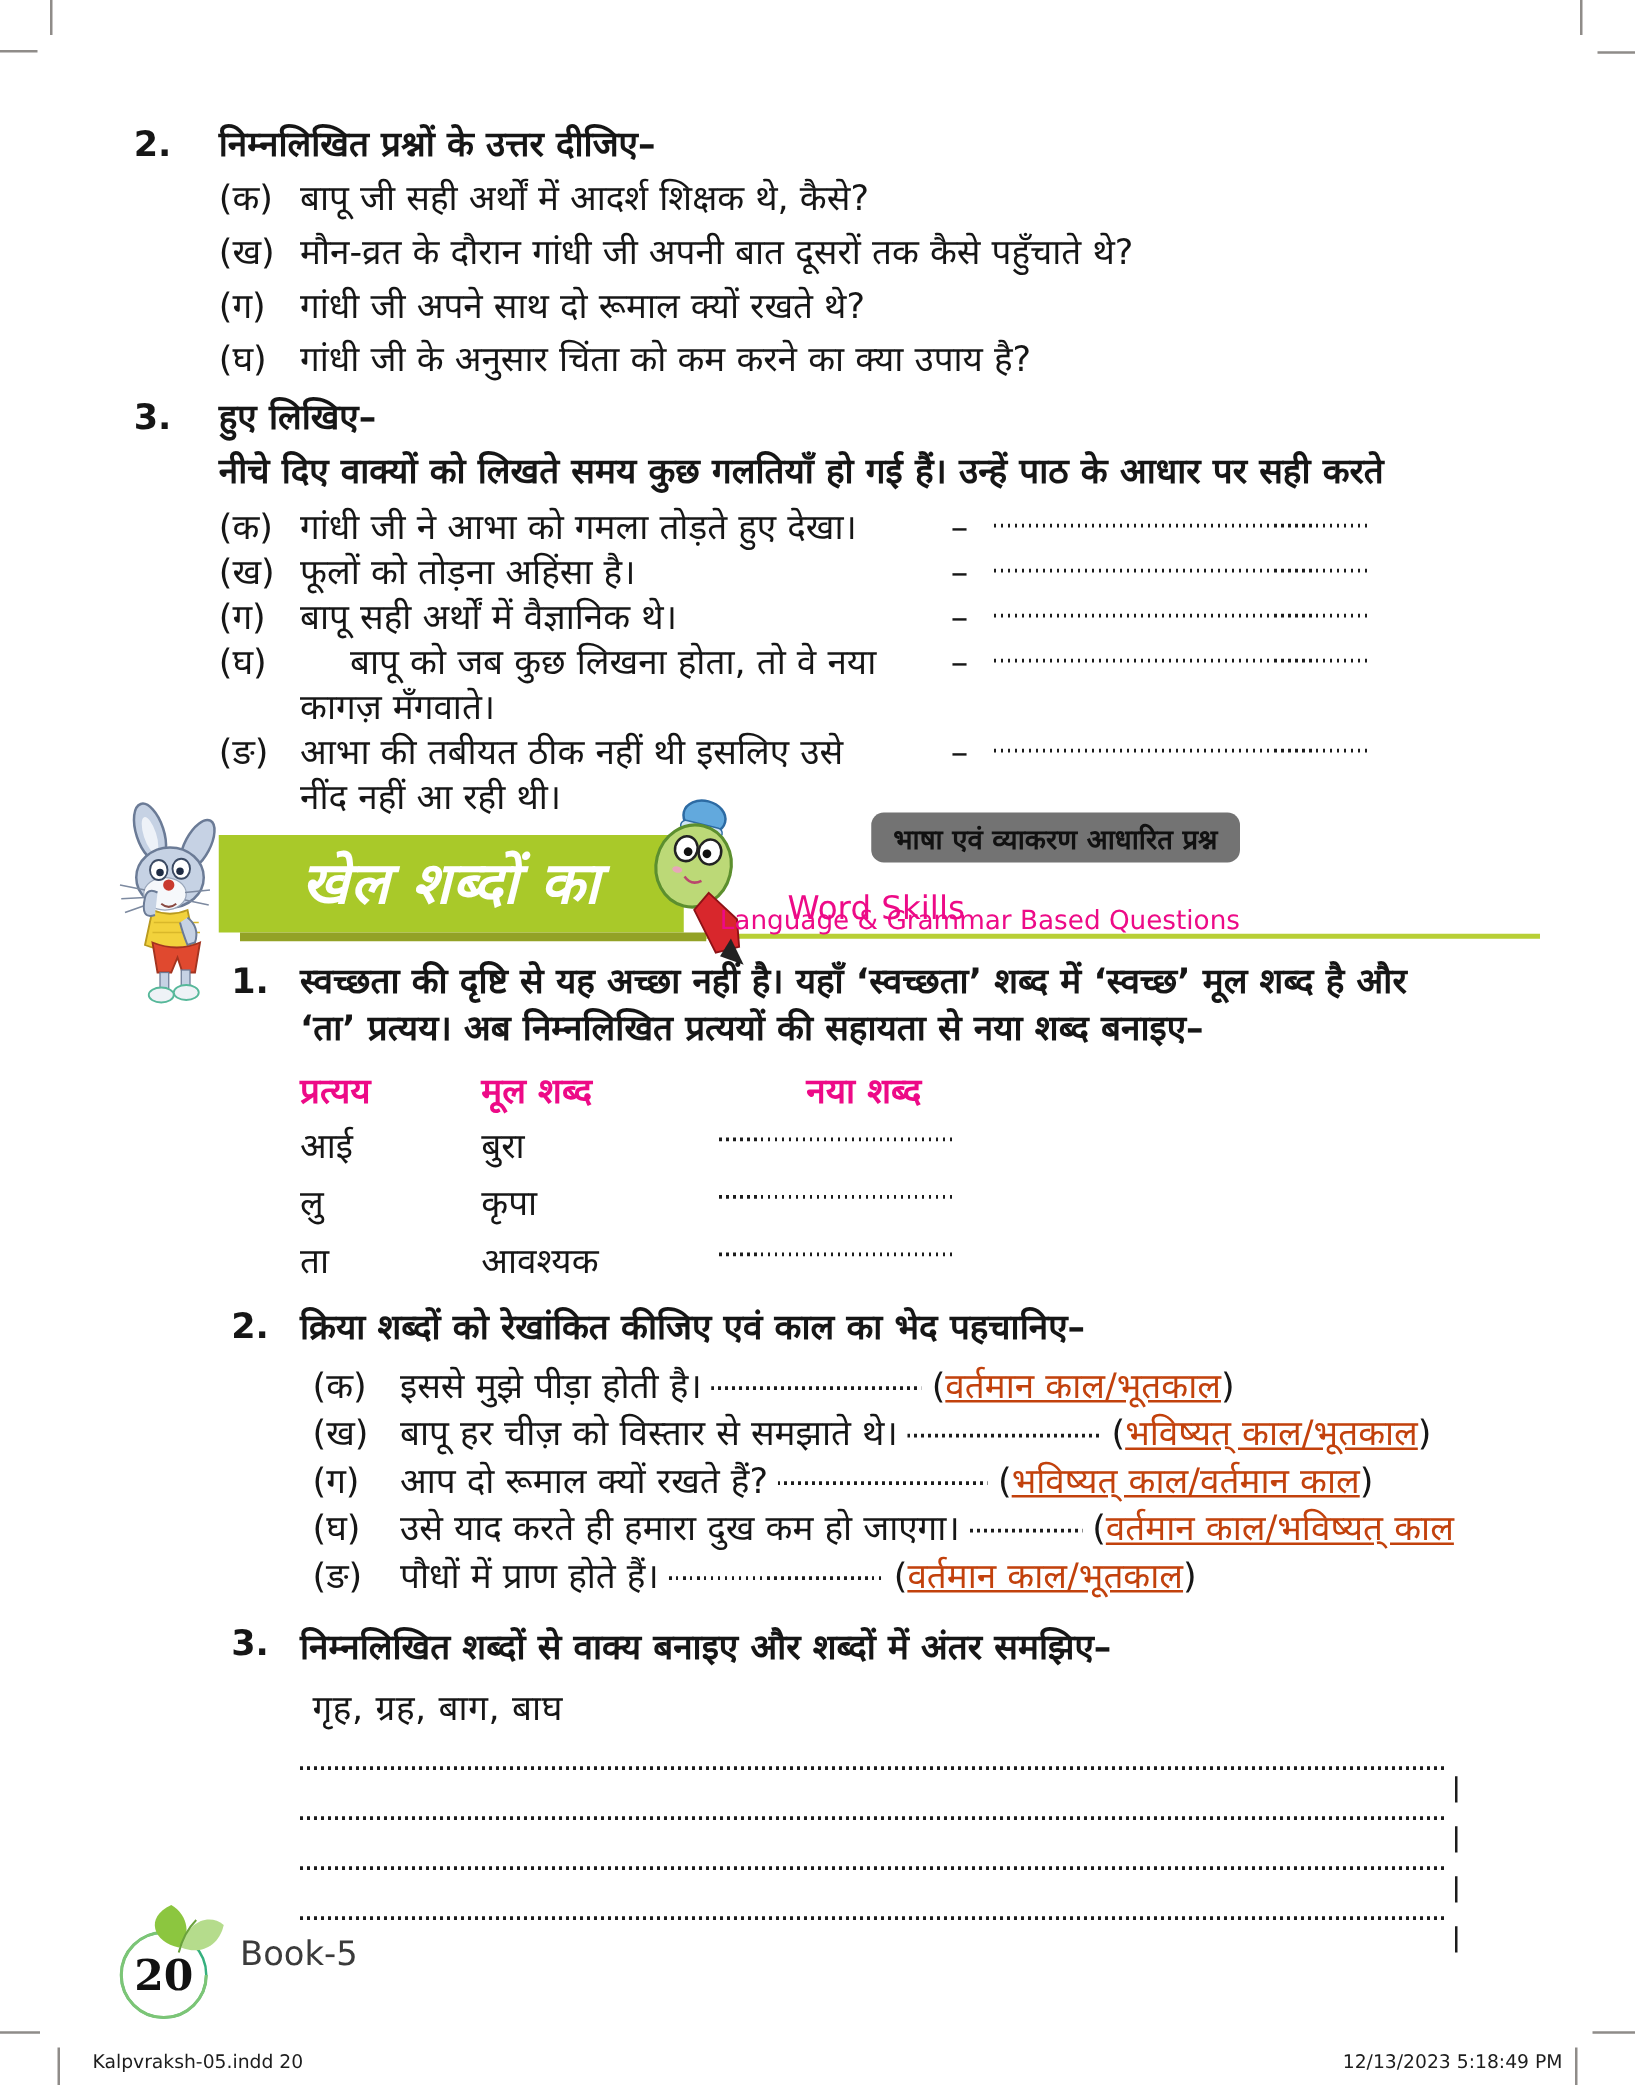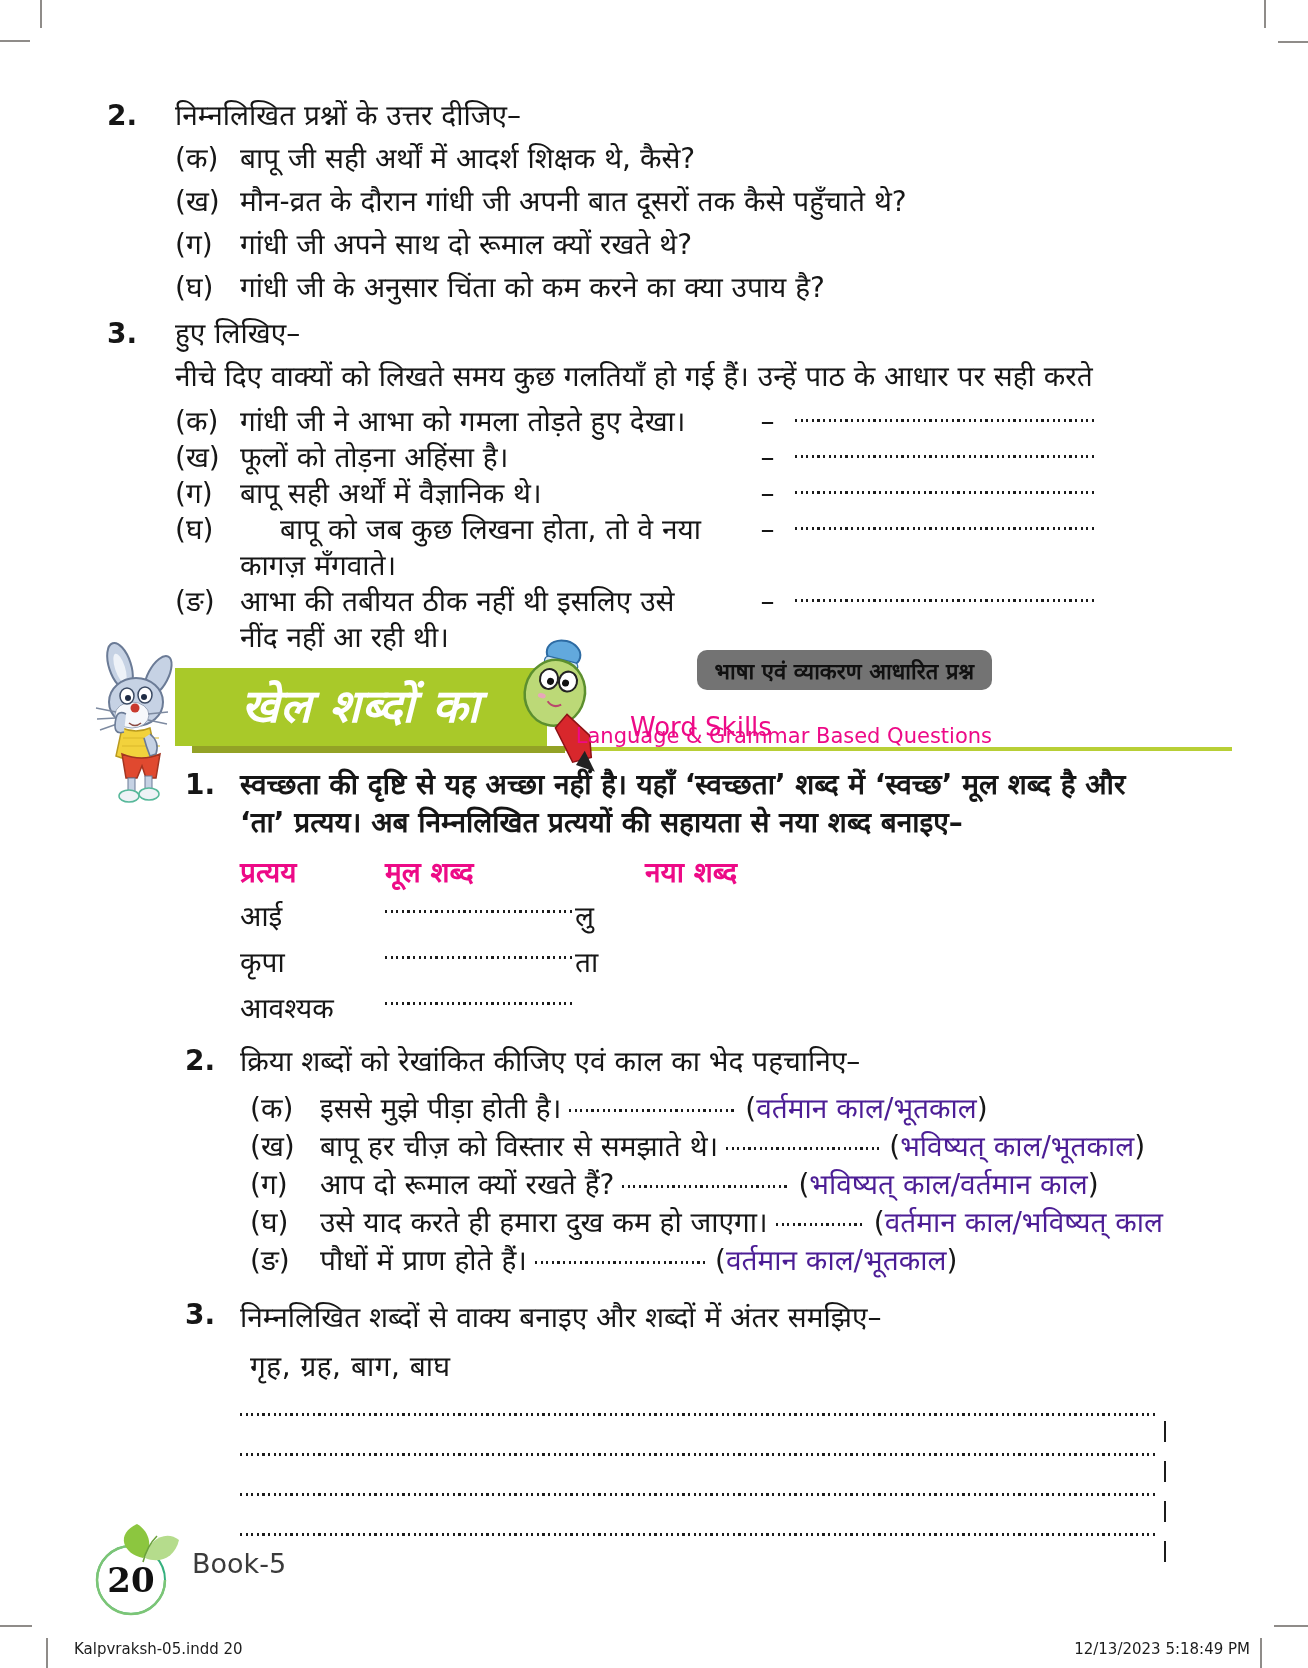--- a/index.html
+++ b/index.html
@@ -3,21 +3,21 @@
 <meta charset="utf-8">
 <style>
   html,body{margin:0;padding:0;background:#fff;}
   .page{position:relative;width:1308px;height:1668px;background:#ffffff;overflow:hidden;
         font-family:"DejaVu Sans","Liberation Sans",sans-serif;color:#161616;}
   
   .crop{position:absolute;background:#8f8c89;}
   
   .hrow{display:flex;align-items:flex-start;}
   .qnum{width:68px;font-weight:700;font-size:28px;line-height:43px;flex:none;}
-  .qhead{font-weight:400;font-size:28px;line-height:43px;}
+  .qhead{font-weight:700;font-size:28px;line-height:43px;}
   .itm-label{width:65px;flex:none;font-size:28px;line-height:43px;}
   .itm-text{font-size:28px;line-height:43px;}
   
   .q2{position:absolute;left:0;top:94px;width:1308px;}
   .q2 .items{padding-left:175px;}
   
   .q3{position:absolute;left:0;top:312px;width:1308px;}
   .q3 .grid-item{display:grid;grid-template-columns:65px 500px 55px 300px;padding-left:175px;align-items:start;}
   .q3 .grid-item .ln{font-size:28px;line-height:36px;}
   .q3 .dash{font-size:28px;line-height:36px;text-align:center;}
@@ -45,21 +45,21 @@
   .ws-table .th{color:#ed0a87;font-weight:700;font-size:28px;line-height:42px;}
   .ws-table .c3h{padding-left:70px;}
   .ws-table .td{font-size:28px;line-height:46px;}
   .ws-table .td-dots{width:190px;margin-top:16px;}
   .ws2-head{margin-top:10px;}
   .ws2-items{padding-left:250px;margin-top:8px;}
   .ws2-item{display:flex;align-items:baseline;font-size:28px;line-height:38px;}
   .ws2-item .lb{width:70px;flex:none;}
   .idots{display:inline-block;height:3px;background-image:repeating-linear-gradient(90deg,#1c1c1c 0 2.2px,transparent 2.2px 5.6px);
          margin:0 8px;position:relative;top:-6px;flex:none;}
-  .opt-red{color:#4c1d95;}
+  .opt-red{color:#c2410c;text-decoration:underline;}
   .ws3-head{margin-top:16px;}
   .ws3-words{padding-left:250px;font-size:28px;line-height:40px;margin-top:8px;letter-spacing:.5px;}
   .ans-lines{margin:26px 0 0 240px;width:918px;}
   .ans-line{position:relative;height:3px;margin-bottom:37px;
             background-image:repeating-linear-gradient(90deg,#1c1c1c 0 2.2px,transparent 2.2px 5.6px);}
   .ans-line .tick{position:absolute;right:-8px;top:8px;width:2.5px;height:21px;background:#1c1c1c;}
   
   .footer-logo{position:absolute;left:85px;top:1516px;}
   .book-label{position:absolute;left:192px;top:1548px;font-size:27px;color:#3b3b3b;}
   .print-left{position:absolute;left:74px;top:1640px;font-size:15px;color:#1d1d1d;}
@@ -222,20 +222,21 @@
         <span style="display:block;">‘ता’ प्रत्यय। अब निम्नलिखित प्रत्ययों की सहायता से नया शब्द बनाइए–</span>
       </span>
     </div>
 
     <div class="ws-table">
       <span class="th">प्रत्यय</span>
       <span class="th">मूल शब्द</span>
       <span class="th c3h">नया शब्द</span>
 
       <span class="td">आई</span>
+      <span class="td">बुरा</span>
       <span class="td">
           <span class="dots td-dots" style="display:block;"></span>
         </span>
 
       <span class="td">लु</span>
       <span class="td">कृपा</span>
       <span class="td">
           <span class="dots td-dots" style="display:block;"></span>
         </span>
 

